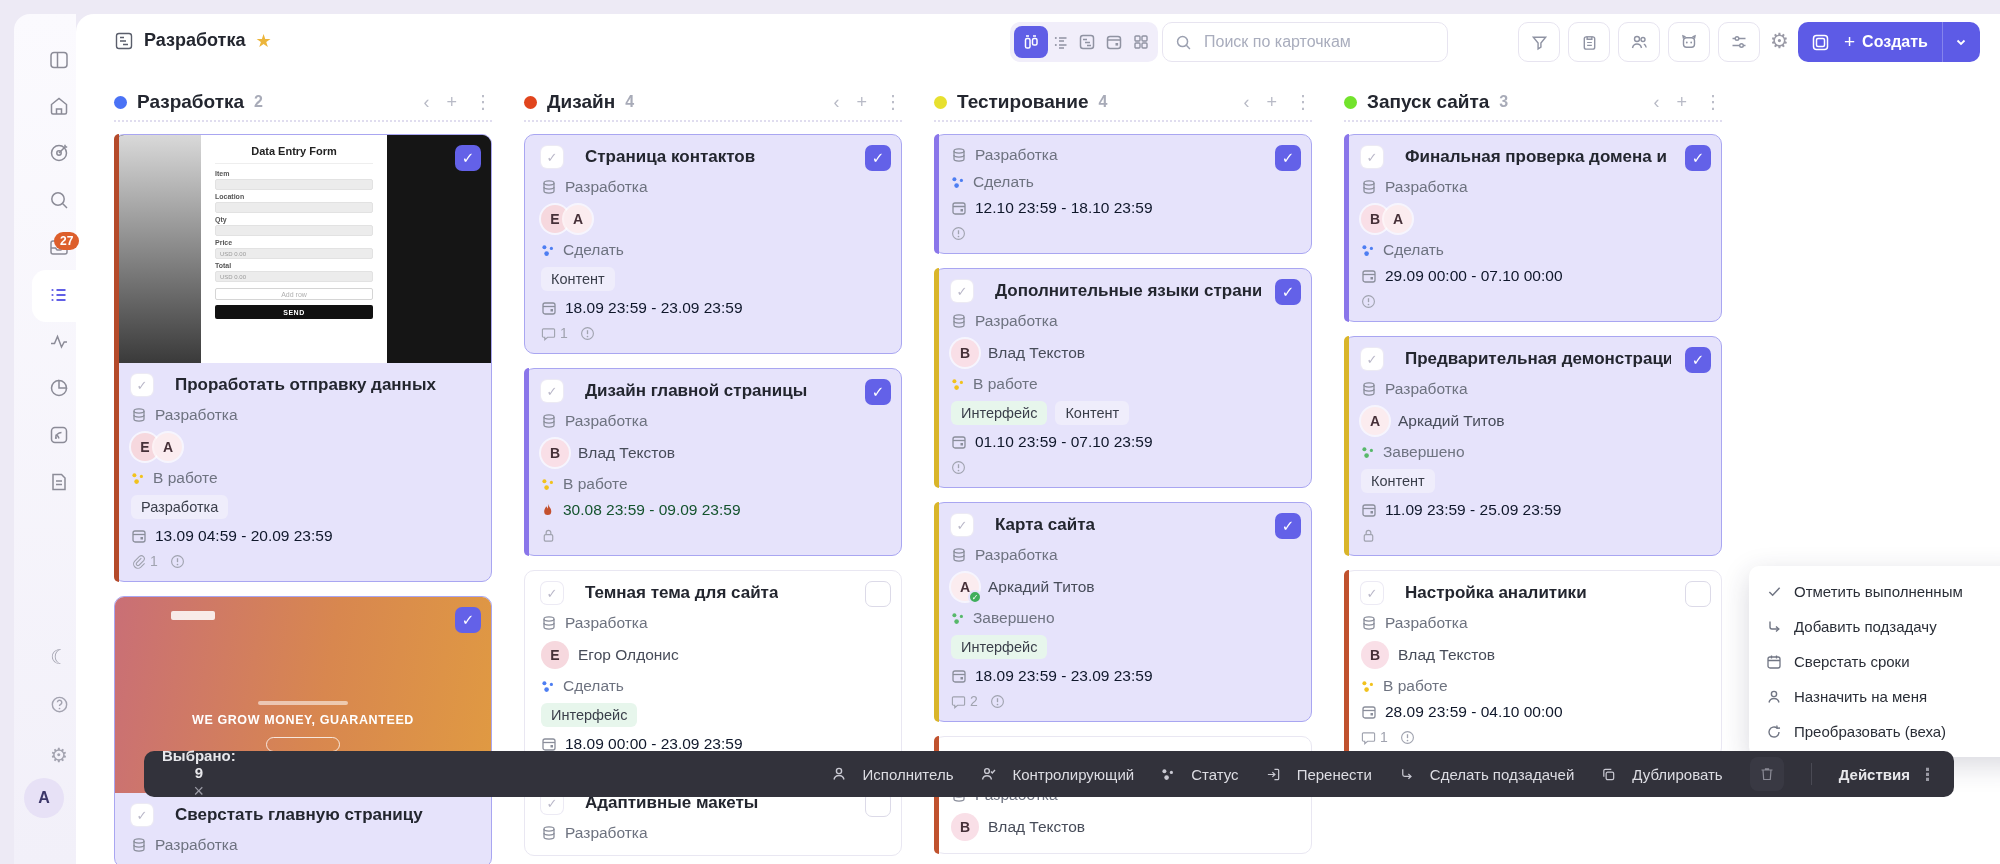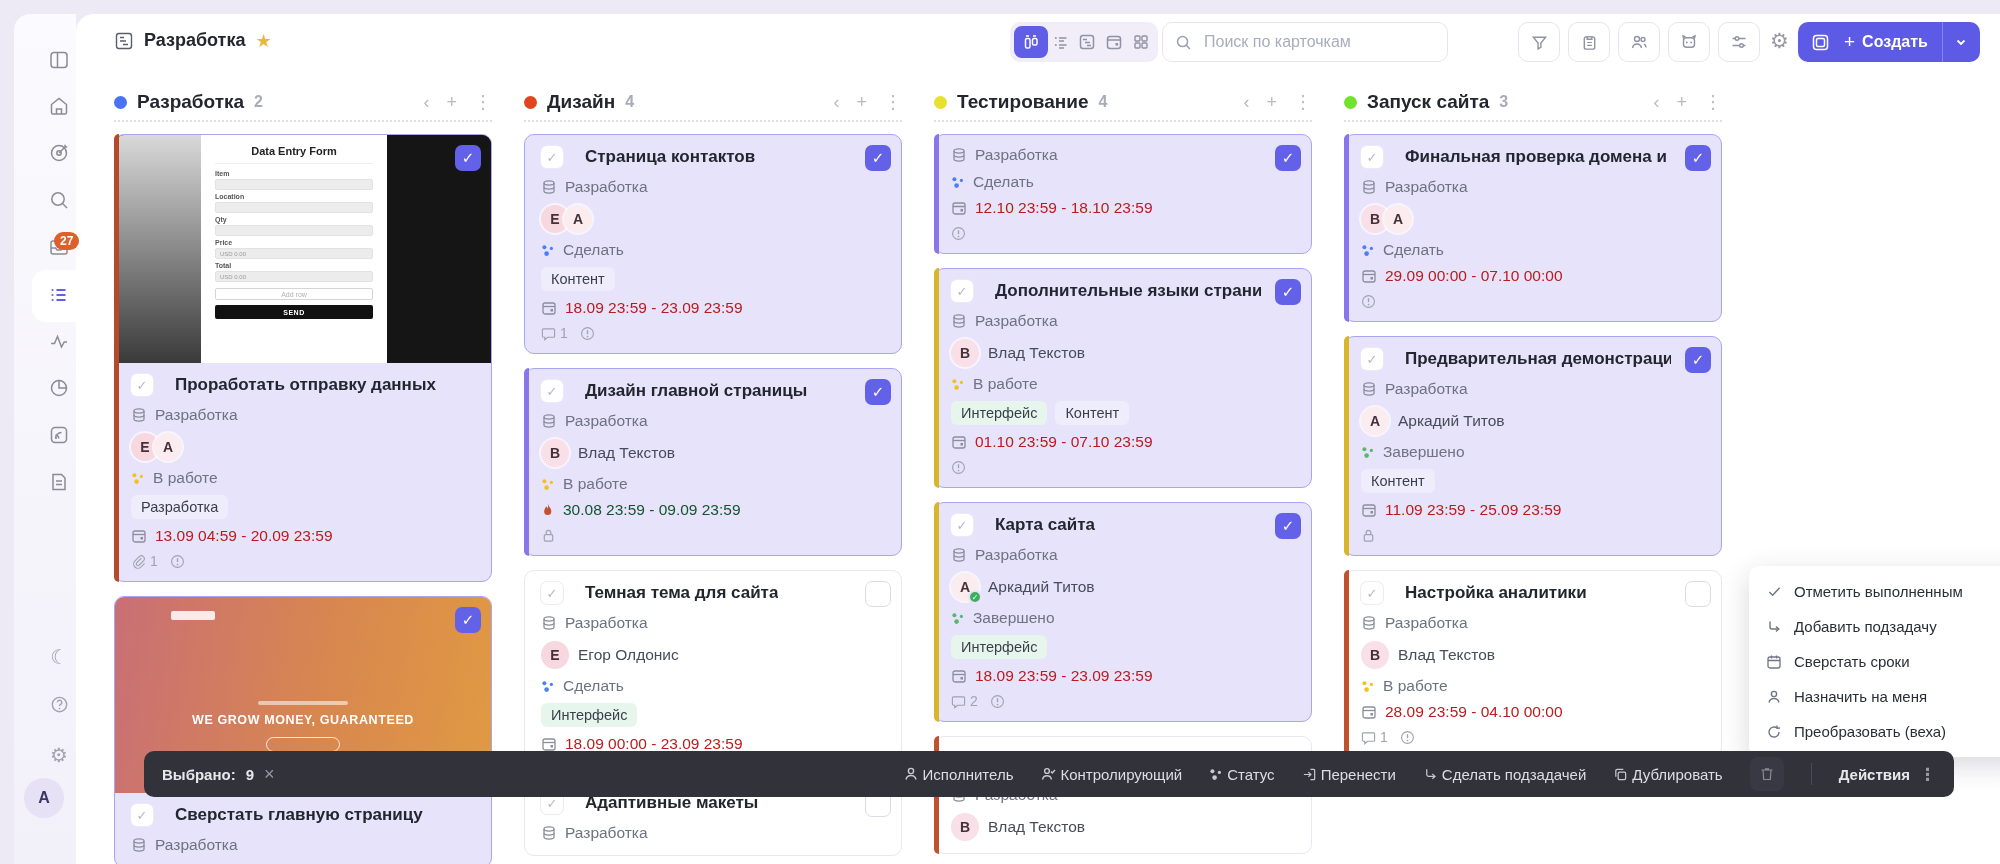--- a/index.html
+++ b/index.html
@@ -83,21 +83,21 @@
   .av.a{background:#fbecef;}
   .av.b{background:#f9dfe7;}
   .av .done{position:absolute;right:-3px;bottom:-3px;width:14px;height:14px;border-radius:50%;
     background:#3fae5c;border:2px solid #e6e3fb;}
   .av .done::after{content:"✓";color:#fff;font-size:8px;display:flex;align-items:center;justify-content:center;height:100%;}
   .avname{margin-left:9px;font-size:15.5px;color:#474c59;}
   .srow{display:flex;align-items:center;gap:8px;height:18px;}
   .srow em{font-style:normal;color:#6e7380;font-size:15.5px;}
   .grow{display:flex;gap:8px;height:24px;}
   .tag{font-size:14.5px;color:#3a3e4a;padding:2px 10px;border-radius:6px;display:flex;align-items:center;}
-  .drow{display:flex;align-items:center;gap:8px;color:#b91c1c;font-size:15.5px;height:18px;}
+  .drow{display:flex;align-items:center;gap:8px;color:#0f172a;font-size:15.5px;height:18px;}
   .drow.od{color:#14532d;}
   .frow{display:flex;align-items:center;gap:12px;height:16px;color:#a0a3af;font-size:14px;}
   .frow .fi{display:flex;align-items:center;gap:4px;}
 
   
   .cover{border-radius:9px 9px 0 0;overflow:hidden;display:flex;}
   .cover.form{height:228px;background:#151515;}
   .cf-strip{width:86px;background:linear-gradient(180deg,#d9d9d9,#3a3a3a);}
   .cf-form{flex:1;background:#fff;padding:8px 14px 10px;}
   .cf-form h4{margin:2px 0 6px;font-size:11px;font-weight:600;text-align:center;color:#222;
@@ -126,24 +126,24 @@
   
   .menu{position:absolute;left:1673px;top:552px;width:285px;background:#fff;border-radius:10px;
     box-shadow:0 8px 28px rgba(40,40,70,.18);padding:8px 0;z-index:40;}
   .mi{height:35px;display:flex;align-items:center;gap:11px;padding:0 16px;font-size:15px;color:#2a2e37;}
   .mi .mic{width:18px;display:flex;justify-content:center;color:#717684;}
 
   
   .selbar{position:absolute;left:68px;top:737px;width:1810px;height:46px;background:#32323b;
     border-radius:10px;z-index:50;display:flex;align-items:center;padding:0 18px;color:#e8e8ec;
     font-size:15px;}
-  .selbar .selinfo{display:flex;align-items:center;gap:10px;font-weight:700;}
+  .selbar .selinfo{display:flex;align-items:center;font-weight:700;flex-direction:column;}
   .selbar .x{color:#9a9aa4;font-size:18px;font-weight:400;}
   .bacts{margin-left:auto;display:flex;align-items:center;gap:27px;}
-  .bact{display:flex;align-items:center;gap:4px;color:#dddde3;}
+  .bact{display:flex;align-items:center;gap:16px;color:#dddde3;}
   .bact svg,.mi svg{flex:0 0 auto;}
   .trash-tile{width:34px;height:34px;border-radius:8px;background:#3b3b45;display:flex;
     align-items:center;justify-content:center;opacity:.85;}
   .bdiv{width:1px;height:22px;background:#4a4a54;}
   .bmore{display:flex;align-items:center;gap:9px;font-weight:600;}
   .vdots{color:#9a9aa4;font-size:17px;}
 </style>
 </head>
 <body>
 

